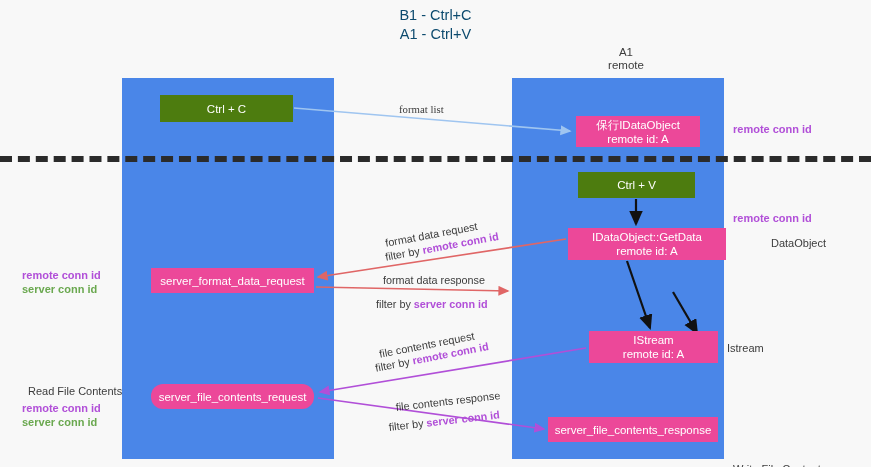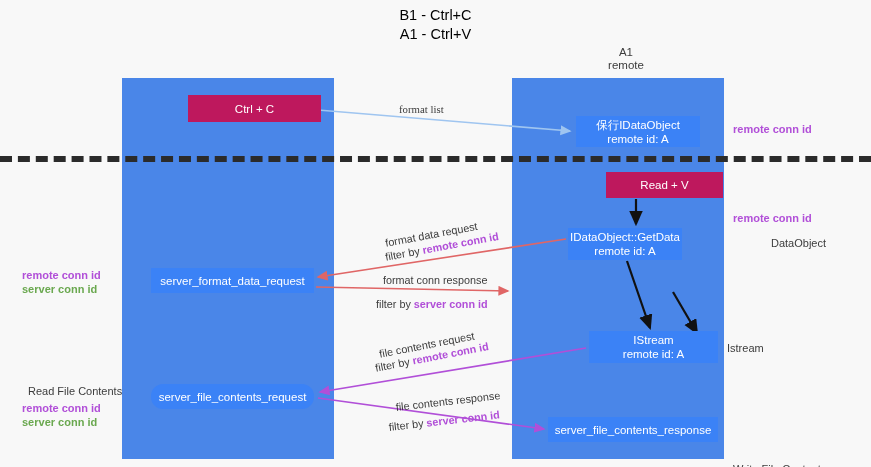--- a/index.html
+++ b/index.html
@@ -14,21 +14,21 @@
   #stage{position:absolute;left:0;top:0;width:871px;height:467px;}
 
   .abs{position:absolute;}
 
   
   #title{
     left:0;top:6px;width:871px;
     text-align:center;
     font-size:14.5px;
     line-height:19px;
-    color:#000000;
+    color:#0c4a6e;
     white-space:pre;
   }
 
   
   .col-head{
     text-align:center;
     font-size:11.5px;
     line-height:13px;
     color:#3c3c3c;
     white-space:pre;
@@ -51,27 +51,27 @@
   .box{
     box-sizing:border-box;
     display:flex;flex-direction:column;
     align-items:center;justify-content:center;
     color:#ffffff;
     font-size:11.5px;
     line-height:14px;
     text-align:center;
     white-space:pre;
   }
-  .box.green{background:#be185d;margin-left:28px;}
-  .box.orange{background:#3b82f6;}
+  .box.green{background:#4d7c0f;}
+  .box.orange{background:#ec4899;}
 
   #box-ctrlc{left:160px;top:95px;width:133px;height:27px;}
   #box-ctrlv{left:578px;top:172px;width:117px;height:26px;}
   #box-idataobject{left:576px;top:116px;width:124px;height:31px;}
-  #box-getdata{left:568px;top:228px;width:114px;height:32px;}
+  #box-getdata{left:568px;top:228px;width:158px;height:32px;}
   #box-sfdreq{left:151px;top:268px;width:163px;height:25px;}
   #box-sfdresp{left:512px;top:279px;width:161px;height:25px;}
   #box-istream{left:589px;top:331px;width:129px;height:32px;}
   #box-sfcreq{left:151px;top:384px;width:163px;height:25px;border-radius:12px;}
   #box-sfcresp{left:548px;top:417px;width:170px;height:25px;}
 
   
   .side{
     font-size:11px;
     line-height:14px;
@@ -163,35 +163,35 @@
     <line x1="586" y1="348" x2="320" y2="392" stroke="#b14fd8" stroke-width="1.6" marker-end="url(#ah-purple)"></line>
 
     <line x1="318" y1="398" x2="544" y2="429" stroke="#b14fd8" stroke-width="1.6" marker-end="url(#ah-purple)"></line>
   </svg>
 
   <div class="abs" id="divider"></div>
 
   <div class="abs box green" id="box-ctrlc">Ctrl + C</div>
   <div class="abs box orange" id="box-idataobject">保行IDataObject
 remote id: A</div>
-  <div class="abs box green" id="box-ctrlv">Read + V</div>
+  <div class="abs box green" id="box-ctrlv">Ctrl + V</div>
   <div class="abs box orange" id="box-getdata">IDataObject::GetData
 remote id: A</div>
   <div class="abs box orange" id="box-sfdreq">server_format_data_request</div>
   <div class="abs box orange" id="box-istream">IStream
 remote id: A</div>
   <div class="abs box orange" id="box-sfcreq">server_file_contents_request</div>
   <div class="abs box orange" id="box-sfcresp">server_file_contents_response</div>
 
   <div class="abs edge-label" id="lbl-formatlist">format list</div>
 
   <div class="abs edge-label" id="lbl-fdreq">format data request</div>
   <div class="abs edge-label" id="lbl-fdreq2"><span>filter by </span><b class="remote">remote conn id</b></div>
 
-  <div class="abs edge-label" id="lbl-fdresp">format conn response</div>
+  <div class="abs edge-label" id="lbl-fdresp">format data response</div>
   <div class="abs edge-label" id="lbl-fdresp2"><span>filter by </span><b class="serverpk">server conn id</b></div>
 
   <div class="abs edge-label" id="lbl-fcreq">file contents request</div>
   <div class="abs edge-label" id="lbl-fcreq2"><span>filter by </span><b class="remote">remote conn id</b></div>
 
   <div class="abs edge-label" id="lbl-fcresp">file contents response</div>
   <div class="abs edge-label" id="lbl-fcresp2"><span>filter by </span><b class="serverpk">server conn id</b></div>
 
   <div class="abs side" id="ann-r1"><span class="remote">remote conn id</span></div>
   <div class="abs side" id="ann-r2"><span class="remote">remote conn id</span></div>

